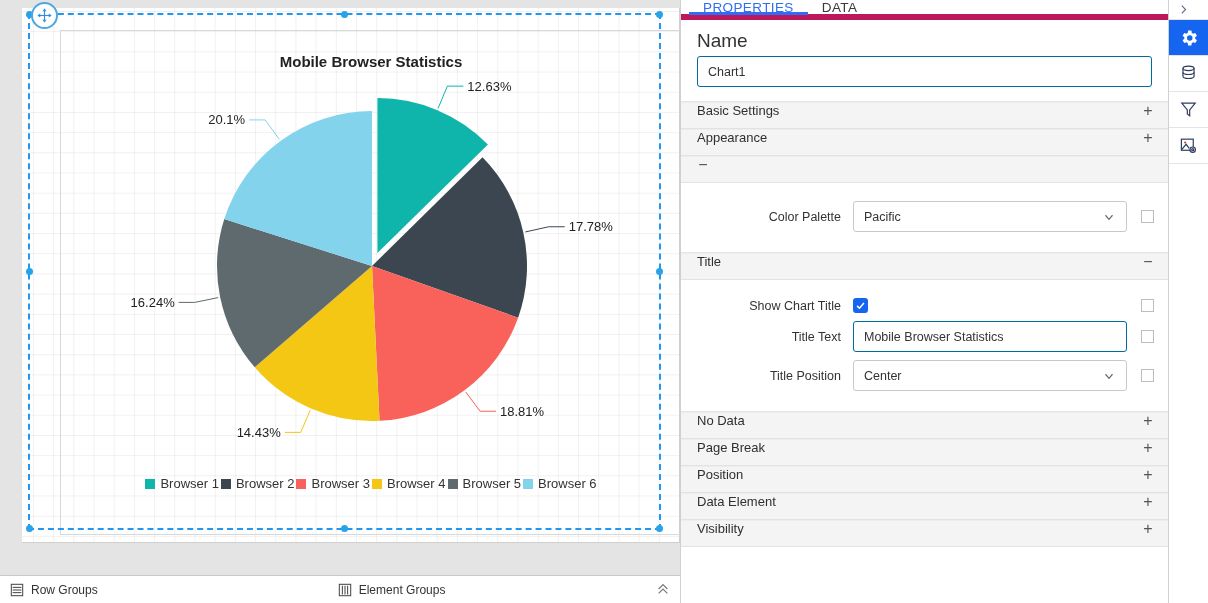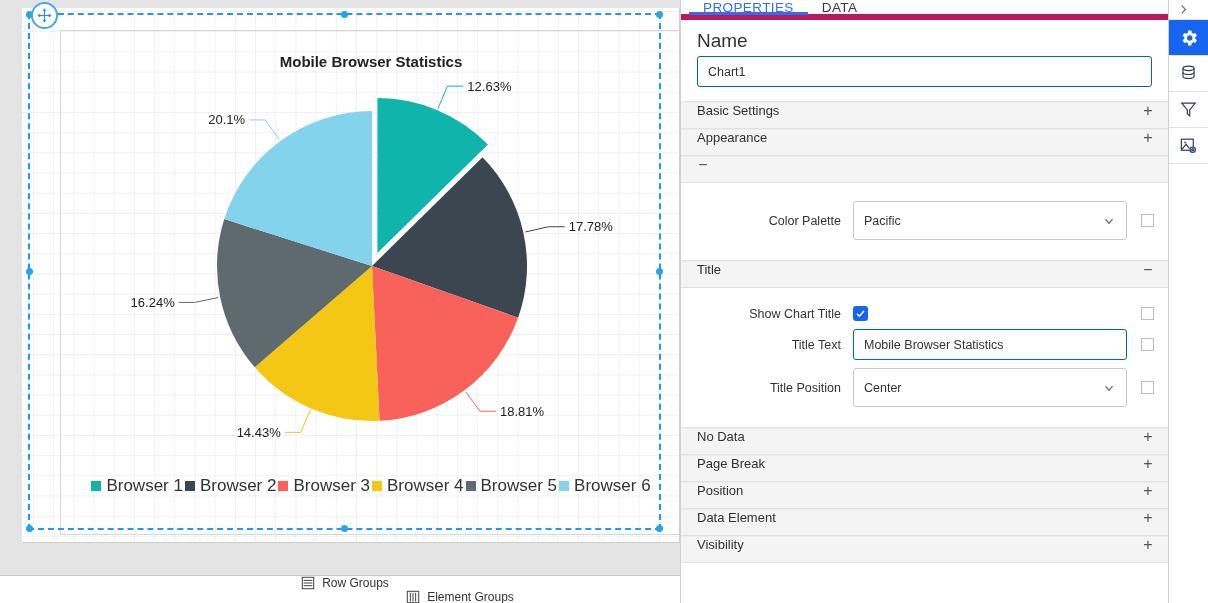--- a/index.html
+++ b/index.html
@@ -105,38 +105,37 @@
     position: absolute;
     left: 0; top: 38px;
     width: 622px; height: 400px;
   }
   #legend {
     position: absolute;
     left: 0; right: 0; top: 445px;
     display: flex;
     justify-content: center;
     gap: 2px;
-    font-size: 17px;
+    font-size: 13px;
     color: #333333;
   }
   .legend-item { display: flex; align-items: center; gap: 5px; }
   .legend-swatch { width: 10px; height: 10px; display: inline-block; }
 
   
   #status-bar {
     position: absolute;
     left: 0; bottom: 0;
     width: 680px; height: 28px;
     background: #ffffff;
     border-top: 1px solid #c8c8c8;
     display: flex;
     align-items: center;
     font-size: 12px;
     color: #333333;
-    flex-direction: column;
   }
   #row-groups, #column-groups {
     display: flex; align-items: center; gap: 7px;
   }
   #row-groups { margin-left: 10px; }
   #column-groups { margin-left: 240px; }
   #collapse-btn {
     margin-left: auto;
     margin-right: 10px;
     color: #7a7a7a;
@@ -235,21 +234,21 @@
     width: 158px;
     text-align: right;
     padding-right: 12px;
     font-size: 12.5px;
     color: #333333;
     flex: 0 0 auto;
   }
   .prop-field { flex: 1 1 auto; position: relative; }
   .select-box {
     width: 100%;
-    height: 39px;
+    height: 31px;
     border: 1px solid #c9c9c9;
     border-radius: 3px;
     background: #ffffff;
     display: flex;
     align-items: center;
     padding: 0 10px;
     font-size: 12.5px;
     color: #333333;
   }
   .select-box .sel-val { flex: 1 1 auto; }

